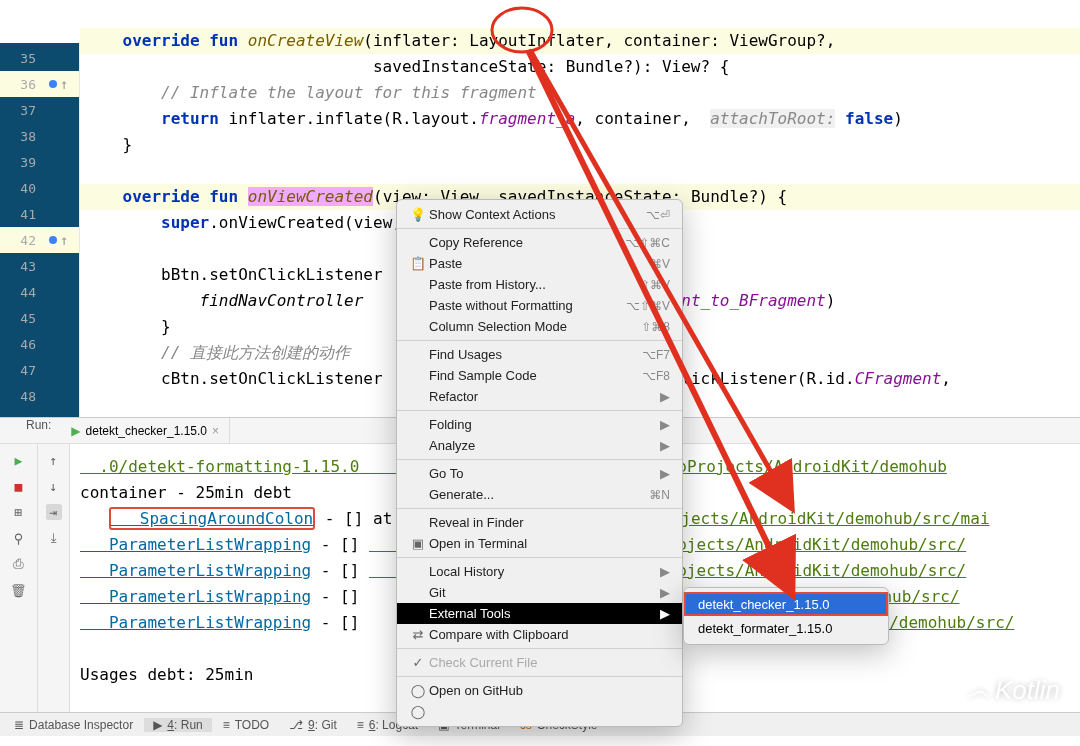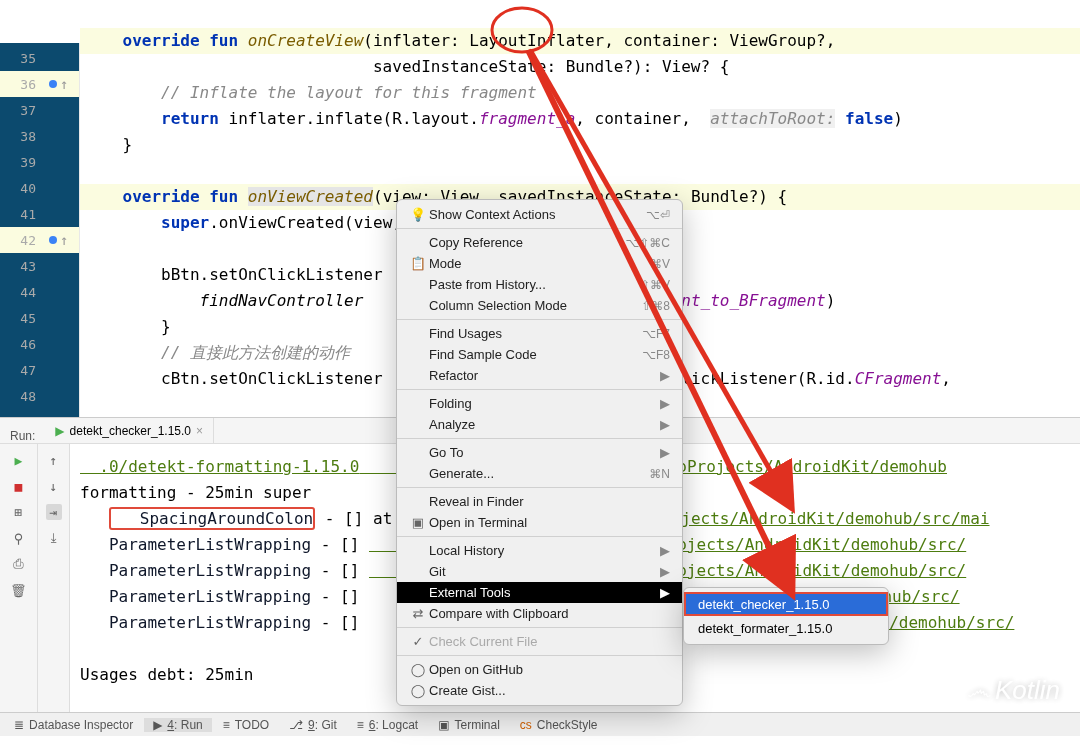--- a/index.html
+++ b/index.html
@@ -10,32 +10,32 @@
 .ln { width:40px; text-align:right; color:#aaa; font-size:13px; padding-right:4px; }
 .gic { width:36px; display:flex; align-items:center; justify-content:center; gap:2px; }
 .code { flex:1; padding-top:2px; overflow:hidden; }
 .code-line { height:26px; line-height:26px; white-space:pre; font-size:16px; padding-left:4px; }
 .hl36,.hl42 { background:#fbfce0; }
 .kw { color:#0033b3; font-weight:bold; }
 .fn { color:#7a5c00; font-style:italic;text-align:center; }
 .cm { color:#888; font-style:italic; }
 .rs { color:#871094; font-style:italic; }
 .pa { color:#888; font-style:italic; }
-.sel { background:#e5e5e5; }
+.sel { background:#f0abfc; }
 .run-panel { border-top:1px solid #ccc; height:295px; display:flex; flex-direction:column; }
-.run-tabs { height:26px; background:#f5f5f5; border-bottom:1px solid #ddd; display:flex; align-items:flex-end; font-family:-apple-system,sans-serif; font-size:12px; }
+.run-tabs { height:26px; background:#f5f5f5; border-bottom:1px solid #ddd; display:flex; align-items:flex-start; font-family:-apple-system,sans-serif; font-size:12px;padding-left:16px; }
 .run-label { padding:0 10px; color:#555; }
 .run-tab { padding:0 10px; height:100%; display:flex; align-items:center; gap:5px; border-right:1px solid #ddd; }
 .run-body { flex:1; display:flex; }
 .run-left { width:38px; background:#f5f5f5; border-right:1px solid #ddd; display:flex; flex-direction:column; align-items:center; padding-top:8px; gap:10px; }
 .run-left2 { width:32px; background:#f5f5f5; border-right:1px solid #ddd; display:flex; flex-direction:column; align-items:center; padding-top:8px; gap:10px; }
 .run-out { flex:1; padding:10px 0 0 10px; font-size:16px; overflow:hidden; }
 .run-line { height:26px; line-height:26px; white-space:pre; }
 .lk { color:#4d7c0f; text-decoration:underline; }
-.warn { color:#0f172a; }
+.warn { color:#0369a1;text-decoration:underline; }
 .boxed { border:2px solid #e04a3a; border-radius:3px; }
 .bottom-bar { height:24px; background:#f0f0f0; border-top:1px solid #ccc; display:flex; align-items:center; font-family:-apple-system,sans-serif; font-size:12px; color:#555; gap:2px; padding:0 5px; }
 .bb-item { padding:0 9px; display:flex; align-items:center; gap:5px; }
 .bb-item .u { text-decoration:underline; }
 .ctx-menu { position:absolute; left:396px; top:199px; width:287px; background:#f0f0f0; border:1px solid #bbb; border-radius:6px; box-shadow:0 8px 30px rgba(0,0,0,0.25); font-family:-apple-system,sans-serif; font-size:13px; color:#222; padding:4px 0; z-index:100; }
 .ctx-item { height:21px; display:flex; align-items:center; padding:0 12px; position:relative; }
 .ctx-item .ic { width:18px; display:flex; justify-content:center; color:#666; }
 .ctx-item .lbl { flex:1; padding-left:2px; }
 .ctx-item .sc { color:#888; font-size:12px; }
 .ctx-item .arr { color:#888; }
@@ -170,21 +170,21 @@
       <div class="tbic">🗑</div>
     </div>
     <div class="run-left2">
       <div class="tbic">↑</div>
       <div class="tbic">↓</div>
       <div class="tbic" style="background:#d8d8d8;border-radius:2px">⇥</div>
       <div class="tbic">⤓</div>
     </div>
     <div class="run-out">
       <div class="run-line"><span class="lk">  .0/detekt-formatting-1.15.0</span><span class="lk">                         iu/StudioProjects/AndroidKit/demohub</span></div>
-      <div class="run-line">formatting - 25min super</div>
+      <div class="run-line">container - 25min debt</div>
       <div class="run-line">   <span class="warn boxed">   SpacingAroundColon</span><span> - [] at </span><span class="lk">                         oProjects/AndroidKit/demohub/src/mai</span></div>
       <div class="run-line"><span class="warn">   ParameterListWrapping</span><span> - [] </span><span class="lk">                          udioProjects/AndroidKit/demohub/src/</span></div>
       <div class="run-line"><span class="warn">   ParameterListWrapping</span><span> - [] </span><span class="lk">                          udioProjects/AndroidKit/demohub/src/</span></div>
       <div class="run-line"><span class="warn">   ParameterListWrapping</span><span> - [] </span><span>                          </span><span class="blackbox"></span>  <span style="opacity:0.4">⋯</span>   <span class="blackbox"></span>   <span class="lk">idKit/demohub/src/</span></div>
       <div class="run-line"><span class="warn">   ParameterListWrapping</span><span> - [] </span><span>                          </span>                       <span class="lk">idKit/demohub/src/</span></div>
       <div class="run-line"></div>
       <div class="run-line">Usages debt: 25min</div>
     </div>
   </div>
 </div>
@@ -227,27 +227,32 @@
       <span class="sc">⌥⏎</span>
     </div>
   <div class="ctx-sep"></div>
   <div class="ctx-item">
       <span class="ic"></span>
       <span class="lbl">Copy Reference</span>
       <span class="sc">⌥⇧⌘C</span>
     </div>
   <div class="ctx-item">
       <span class="ic">📋</span>
-      <span class="lbl">Mode</span>
+      <span class="lbl">Paste</span>
       <span class="sc">⌘V</span>
     </div>
   <div class="ctx-item">
       <span class="ic"></span>
       <span class="lbl">Paste from History...</span>
       <span class="sc">⇧⌘V</span>
+    </div>
+  <div class="ctx-item">
+      <span class="ic"></span>
+      <span class="lbl">Paste without Formatting</span>
+      <span class="sc">⌥⇧⌘V</span>
     </div>
   <div class="ctx-item">
       <span class="ic"></span>
       <span class="lbl">Column Selection Mode</span>
       <span class="sc">⇧⌘8</span>
     </div>
   <div class="ctx-sep"></div>
   <div class="ctx-item">
       <span class="ic"></span>
       <span class="lbl">Find Usages</span>
@@ -319,21 +324,20 @@
       <span class="ic">✓</span>
       <span class="lbl">Check Current File</span>
     </div>
   <div class="ctx-sep"></div>
   <div class="ctx-item">
       <span class="ic">◯</span>
       <span class="lbl">Open on GitHub</span>
     </div>
   <div class="ctx-item">
       <span class="ic">◯</span>
-      <span class="lbl">Create Gist...</span>
     </div>
 </div>
 
 <div class="sub-menu">
   <div class="sub-item hl boxed2">
       <span>detekt_checker_1.15.0</span>
     </div>
   <div class="sub-item">
       <span>detekt_formater_1.15.0</span>
     </div>

